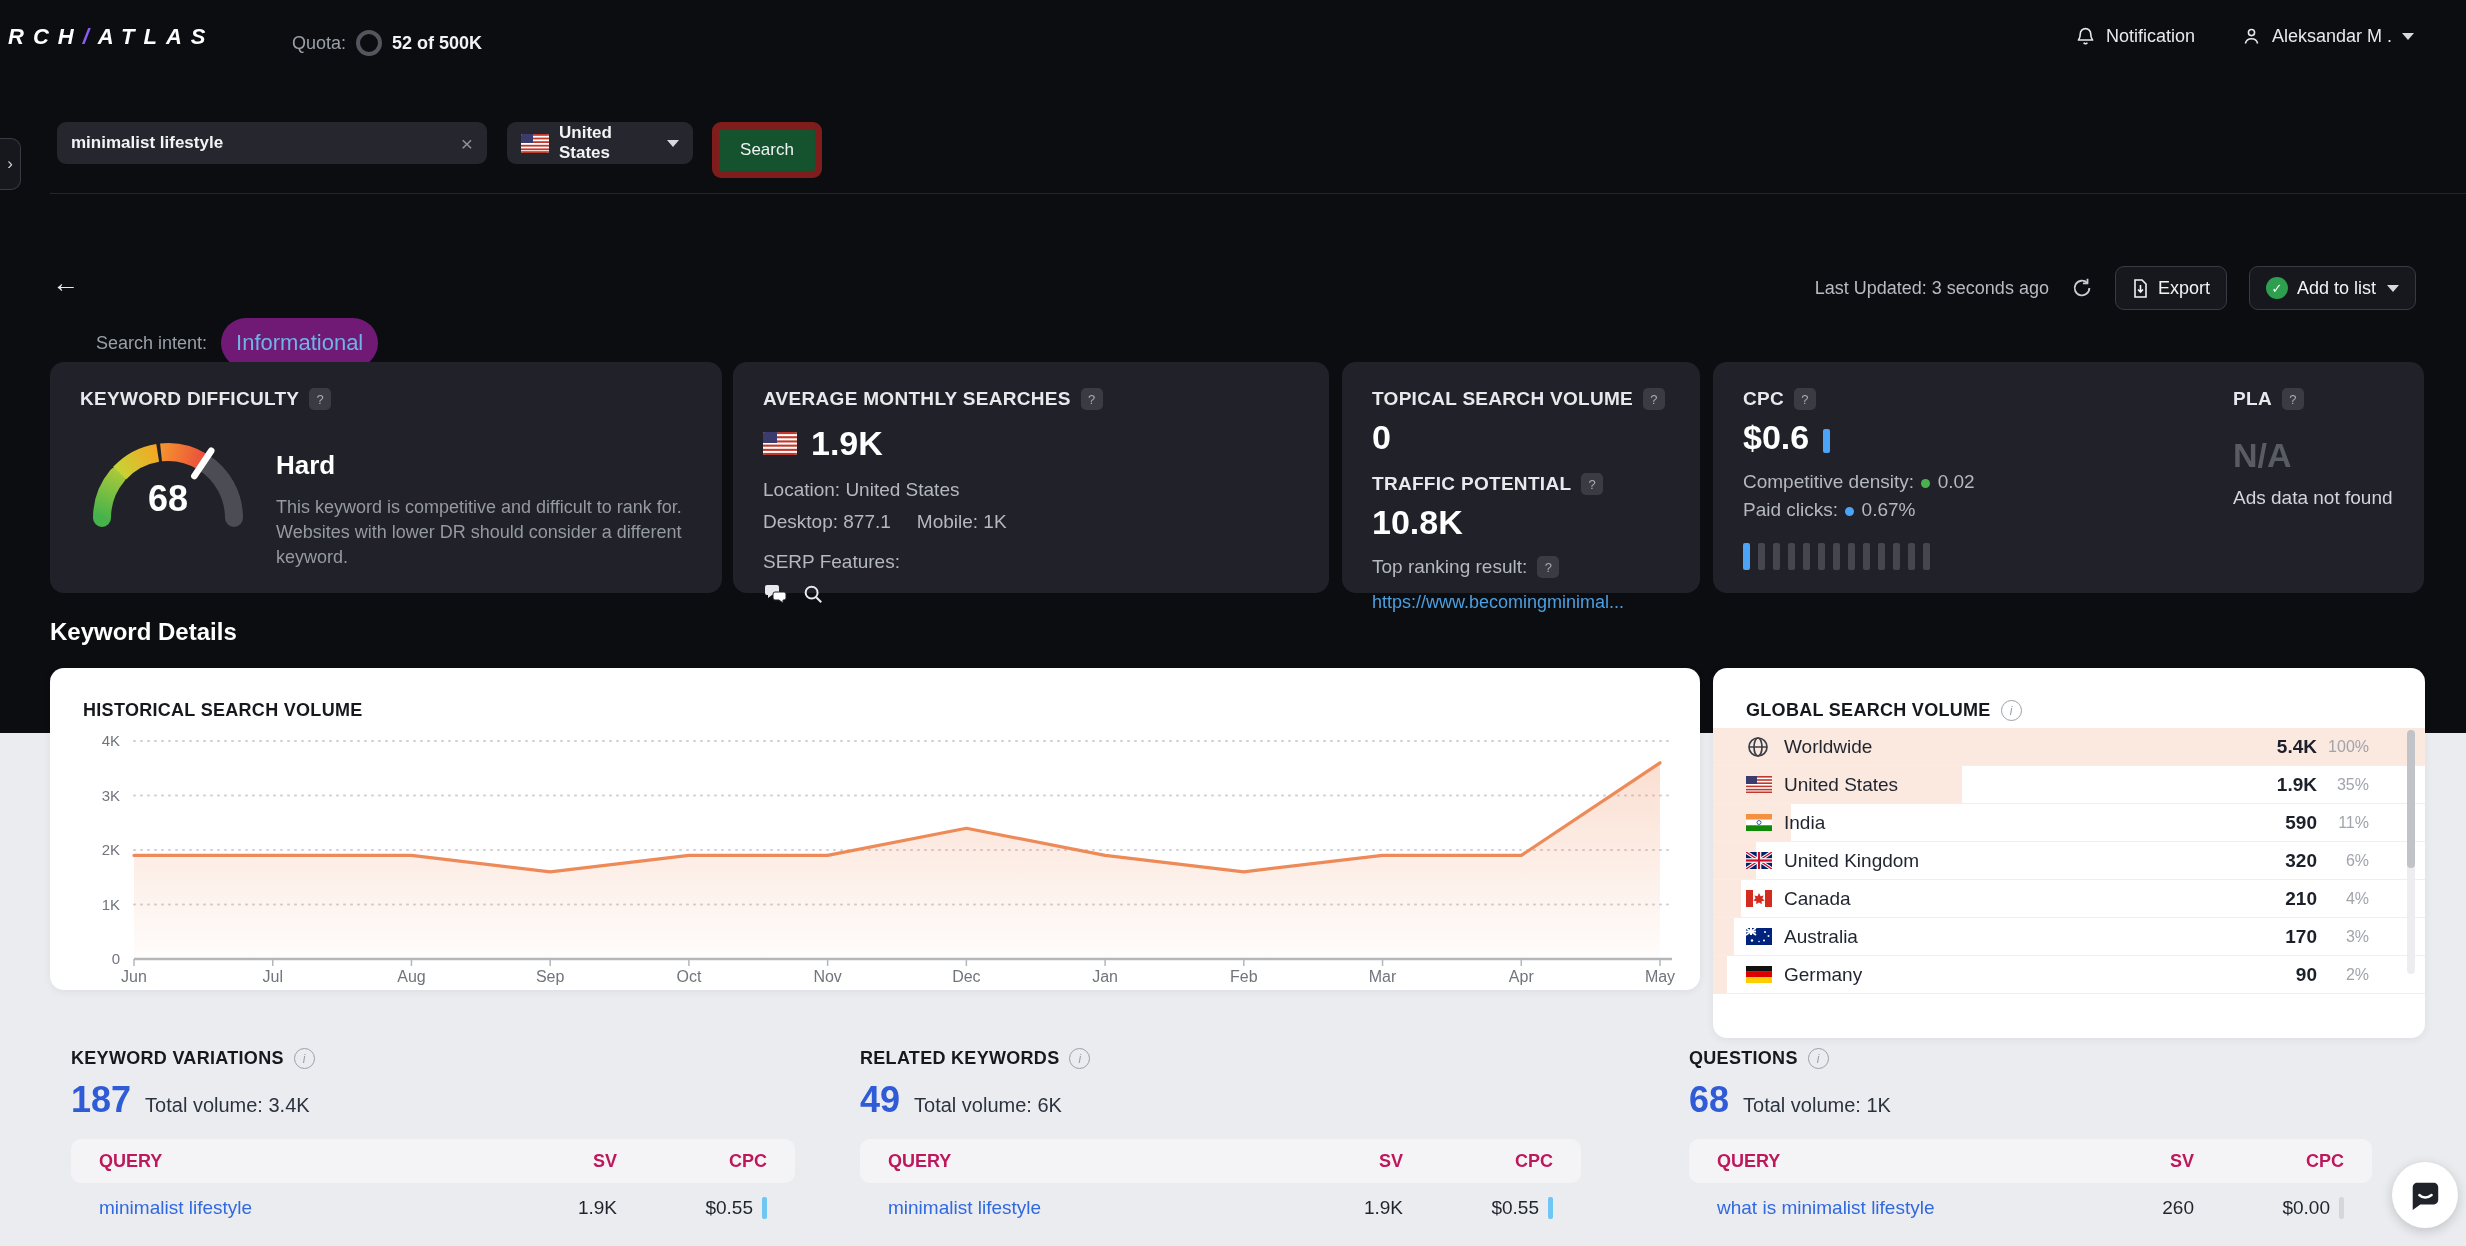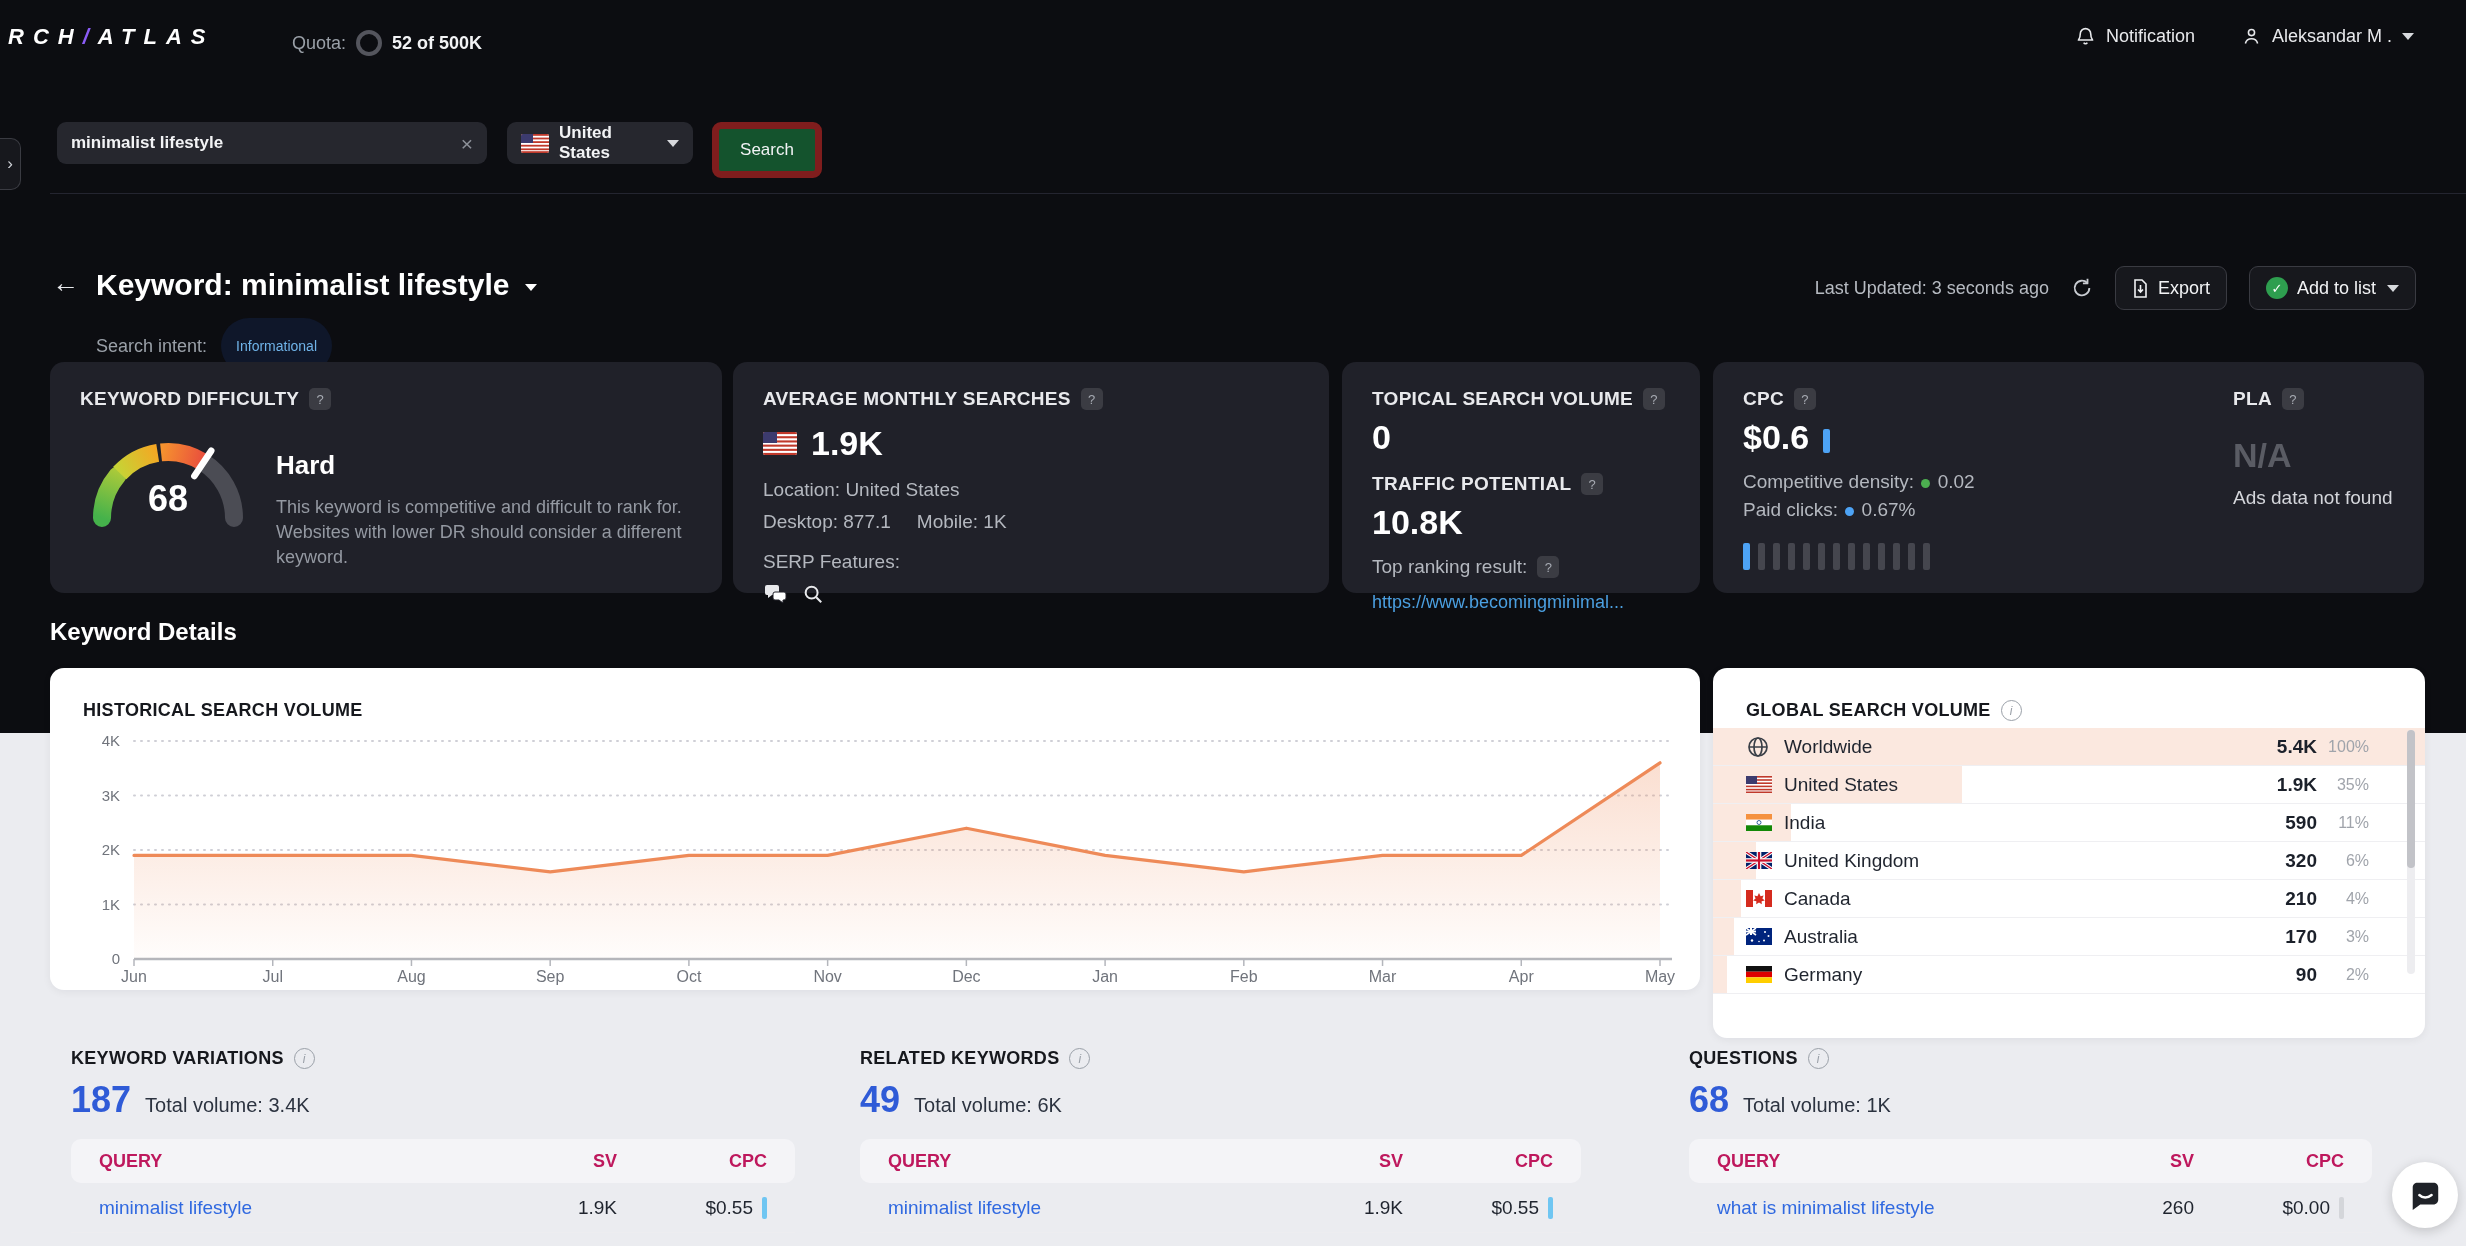--- a/index.html
+++ b/index.html
@@ -38,21 +38,21 @@
               display:flex;align-items:center;justify-content:center;}
   .hr1{position:absolute;left:50px;top:193px;width:2416px;height:1px;background:#242530;}
 
   
   .back{position:absolute;left:52px;top:268px;color:#e8e9ec;font-size:27px;}
   .kw-title{position:absolute;left:96px;top:268px;color:#fff;font-size:30px;font-weight:bold;
             display:flex;align-items:center;gap:16px;}
   .kw-title .caret{border-top-color:#fff;margin-top:4px;}
   .intent{position:absolute;left:96px;top:318px;display:flex;align-items:center;gap:14px;}
   .intent-label{color:#9aa0a8;font-size:18px;}
-  .badge{background:#0f172a;color:#6fb3e8;font-size:14px;padding:20px 15px;border-radius:999px;}
+  .badge{background:#701a75;color:#6fb3e8;font-size:22px;padding:12px 15px;border-radius:999px;}
   .hdr-right{position:absolute;right:50px;top:266px;display:flex;align-items:center;gap:22px;}
   .updated{color:#b7bbc2;font-size:18px;}
   .btn-dark{height:44px;background:#17181d;border:1px solid #3a3b42;border-radius:9px;color:#f2f3f5;
             font-size:18px;display:flex;align-items:center;gap:9px;padding:0 16px;box-sizing:border-box;}
   .chk{width:22px;height:22px;border-radius:50%;background:#2e9e4f;color:#fff;font-size:13px;
        display:flex;align-items:center;justify-content:center;}
   .btn-dark .caret{border-top-color:#d7d9dd;margin-left:2px;}
 
   
   .card{position:absolute;top:362px;height:231px;background:#202129;border-radius:14px;box-sizing:border-box;}
@@ -179,24 +179,20 @@
     </span>
     <span class="cname">United States</span>
     <span class="caret"></span>
   </div>
   <div class="btn-search">
       <span>Search</span>
     </div>
   <div class="hr1"></div>
 
   <div class="back">←</div>
-  <div class="kw-title">
-    <span>Keyword: minimalist lifestyle</span>
-    <span class="caret"></span>
-  </div>
   <div class="intent">
     <span class="intent-label">Search intent:</span>
     <span class="badge">Informational</span>
   </div>
   <div class="hdr-right">
     <span class="updated">Last Updated: 3 seconds ago</span>
     <svg width="22" height="22" viewBox="0 0 24 24" fill="none" stroke="#c9ccd2" stroke-width="2">
         <path d="M20 12a8 8 0 1 1-2.3-5.6"></path>
         <path d="M18 2v5h-5" stroke-linejoin="round"></path>
       </svg>

